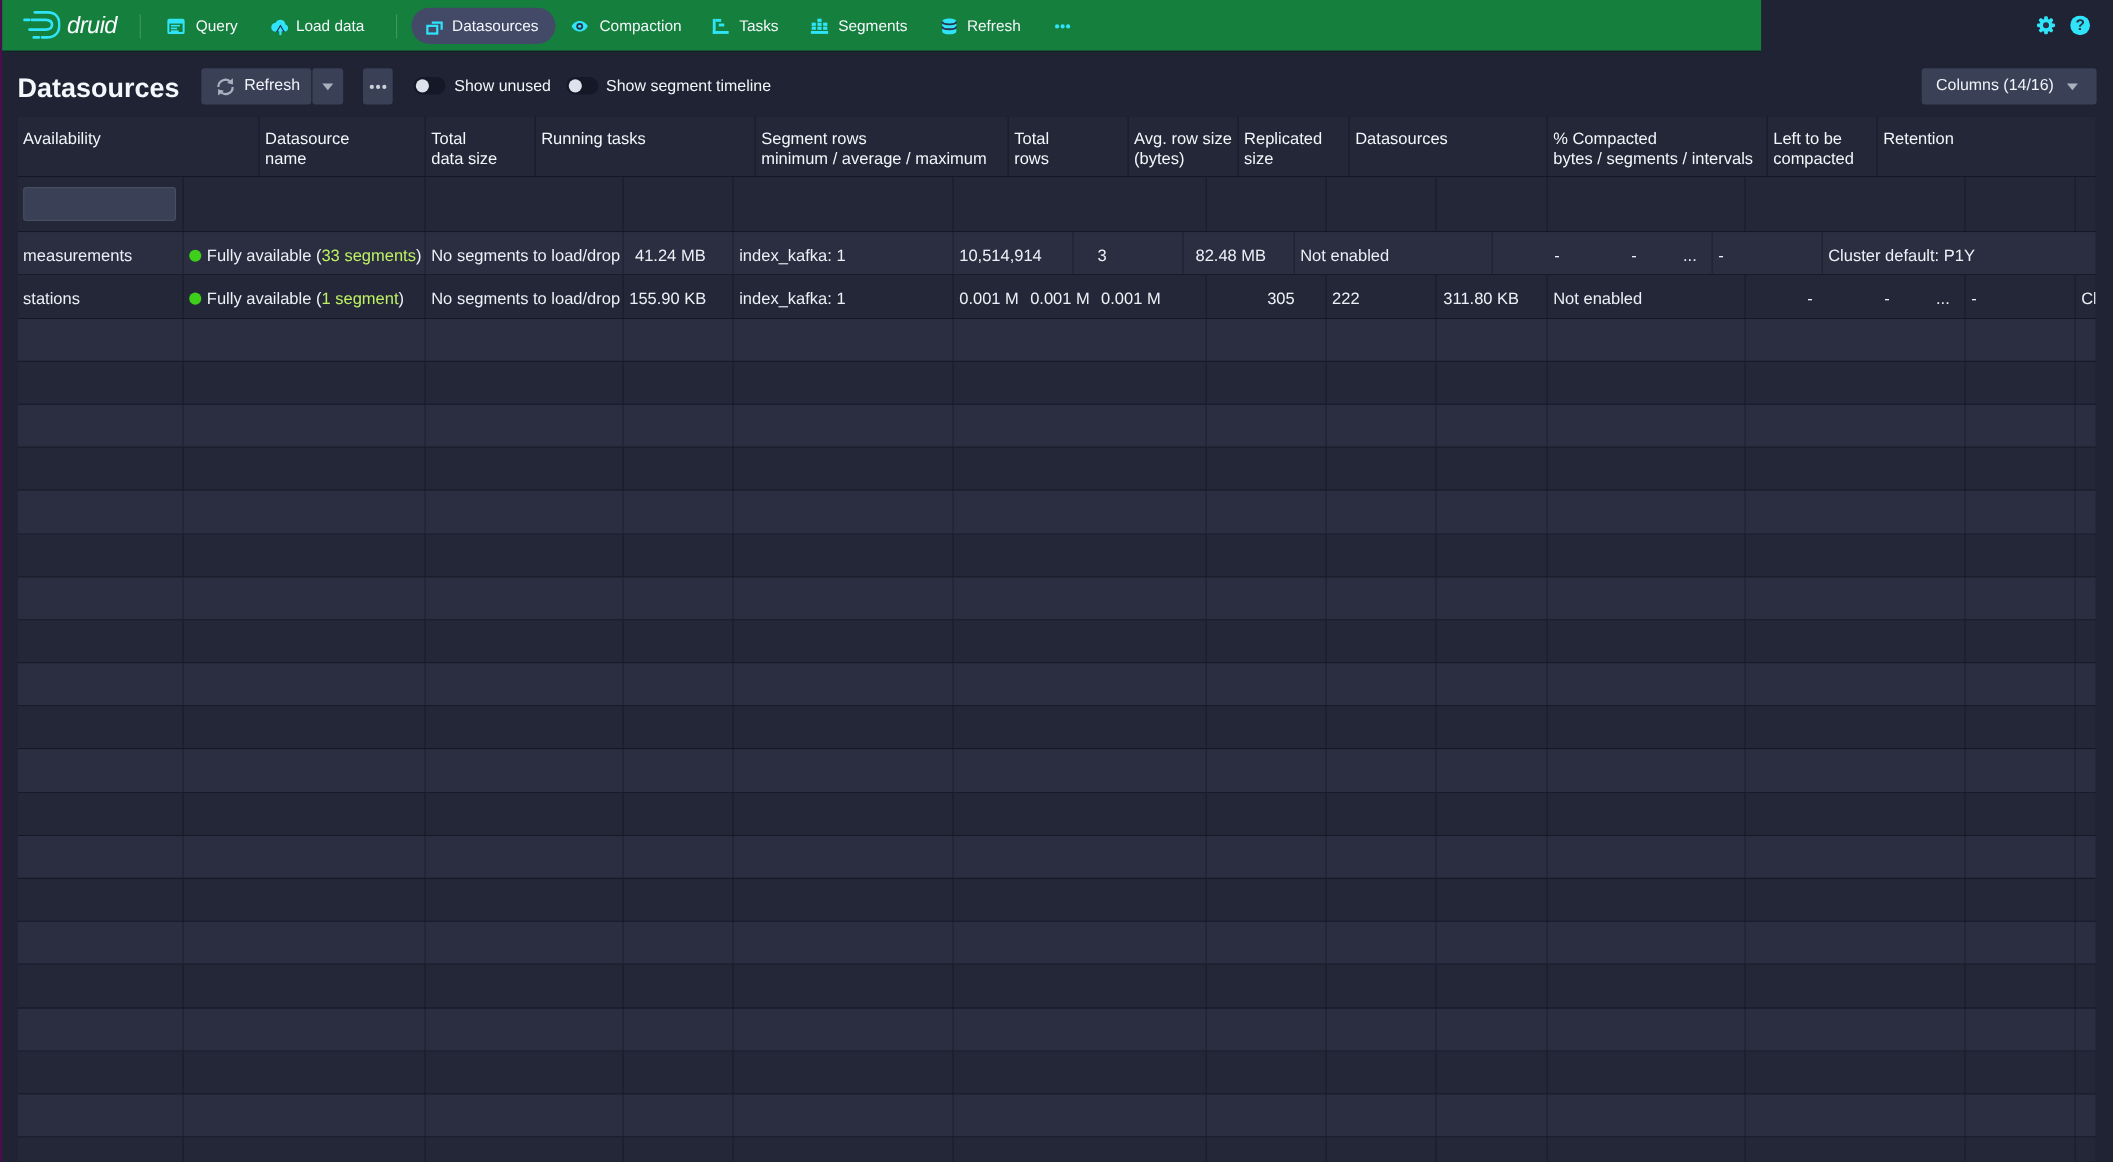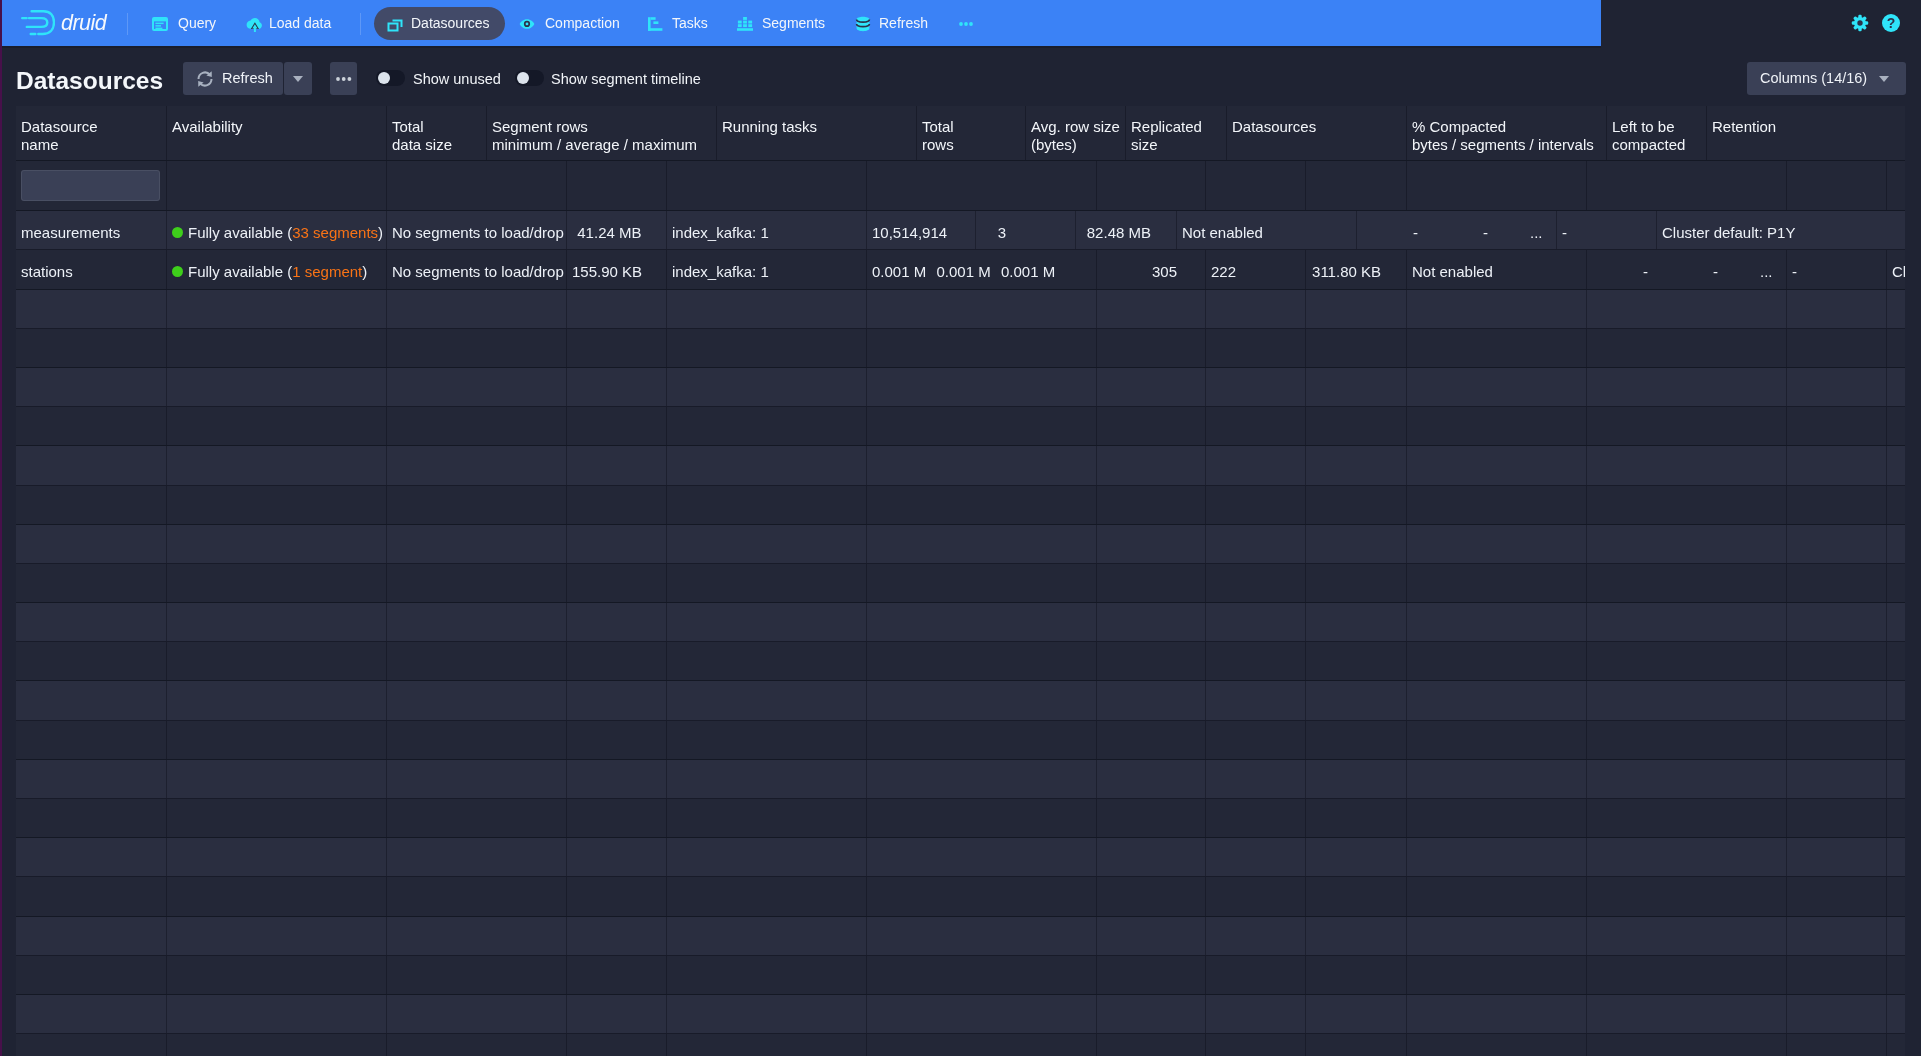--- a/index.html
+++ b/index.html
@@ -1,19 +1,19 @@
 <!DOCTYPE html>
 <html><head><meta charset="utf-8"><title>Datasources</title>
 <style>
 *{margin:0;padding:0;box-sizing:border-box}
 html,body{width:1921px;height:1056px;overflow:hidden;background:#1f2333;
  font-family:"Liberation Sans",sans-serif;-webkit-font-smoothing:antialiased}
 #edge{position:absolute;left:0;top:0;width:2px;height:1056px;background:#47104a;z-index:50}
 
-#nav{position:absolute;left:0;top:0;width:1601px;height:48px;background:#3b82f6;
+#nav{position:absolute;left:0;top:0;width:1601px;height:48px;background:#15803d;
  border-bottom:2px solid #191d2b}
 .nvt{position:absolute;top:0;height:46px;line-height:46px;font-size:14px;color:#f3f6fa;white-space:nowrap}
 .nvdiv{position:absolute;top:13px;width:1px;height:22px;background:rgba(255,255,255,0.18)}
 #pill{position:absolute;left:374px;top:7px;width:131px;height:33px;border-radius:17px;background:#424a68}
 .icn{position:absolute}
 #wordmark{position:absolute;left:61px;top:0;height:46px;line-height:46px;
  font-size:21.5px;font-style:italic;color:#f7f9fc;letter-spacing:-0.5px}
 
 #h1{position:absolute;left:16px;top:66.5px;font-size:24.5px;font-weight:700;color:#f4f7fb;letter-spacing:0}
 .btn{position:absolute;top:62px;height:33px;background:#3a4056;border-radius:3px;color:#f0f3f8;
@@ -30,21 +30,21 @@
 .cell{flex:none;border-right:1px solid rgba(10,12,22,0.4);padding:4px 5px 0;display:flex;
  align-items:center;font-size:15px;color:#edf1f7;white-space:nowrap;overflow:hidden}
 .cell.last{border-right:none}
 .hcell{flex:none;border-right:1px solid rgba(10,12,22,0.4);padding:12px 5px 0;
  font-size:15px;line-height:18px;color:#f3f6fa;white-space:nowrap;overflow:hidden}
 .hcell.last{border-right:none}
 #frow .cell{padding-top:0}
 #finput{width:139px;height:31px;background:#3a4056;border:1px solid rgba(255,255,255,0.08);
  border-radius:3px}
 .dot{width:11px;height:11px;border-radius:50%;background:#3ecf1b;margin-right:5px;flex:none}
-.lnk{color:#f97316}
+.lnk{color:#bef264}
 .br{display:inline-block;text-align:right;flex:none}
 </style></head>
 <body>
 <div id="nav">
     <svg class="icn" style="left:21px;top:9px" width="34" height="27" viewBox="0 0 34 27">
 <g fill="none" stroke="#2fe4f9" stroke-width="2.4" stroke-linecap="round">
 <path d="M10.6 2.2 H22.5 C28.9 2.2 33 6.3 33 13.4 C33 20.6 28.7 25 21.5 25 H17.3"></path>
 <path d="M8 9.1 H20.4 C24.3 9.1 26.3 10.8 26.3 13.5 C26.3 16.2 24.2 17.9 20.3 17.9 H5.8"></path>
 <path d="M1.2 9.1 H5.6"></path>
 <path d="M9.7 25 H14.3"></path>
@@ -153,25 +153,25 @@
 <div class="sw" style="left:515px">
     <i></i>
   </div>
 <div class="swlab" style="left:551px">Show segment timeline</div>
 <div class="btn" style="left:1747px;width:159px">
     <span style="position:absolute;left:13px;top:8px">Columns (14/16)</span>
     <span class="caret" style="position:absolute;left:132px;top:14px"></span>
   </div>
 <div id="tbl">
     <div class="row" style="height:55.4px">
+      <div class="hcell" style="width:220px">Availability</div>
       <div class="hcell" style="width:151px">Datasource<br>name</div>
-      <div class="hcell" style="width:220px">Availability</div>
       <div class="hcell" style="width:100px">Total<br>data size</div>
+      <div class="hcell" style="width:200px">Running tasks</div>
       <div class="hcell" style="width:230px">Segment rows<br>minimum / average / maximum</div>
-      <div class="hcell" style="width:200px">Running tasks</div>
       <div class="hcell" style="width:109px">Total<br>rows</div>
       <div class="hcell" style="width:100px">Avg. row size<br>(bytes)</div>
       <div class="hcell" style="width:101px">Replicated<br>size</div>
       <div class="hcell" style="width:180px">Datasources</div>
       <div class="hcell" style="width:200px">% Compacted<br>bytes / segments / intervals</div>
       <div class="hcell" style="width:100px">Left to be<br>compacted</div>
       <div class="hcell last" style="width:220px">Retention</div>
     </div>
     <div class="row" id="frow" style="height:49.8px">
       <div class="cell" style="width:151px">

